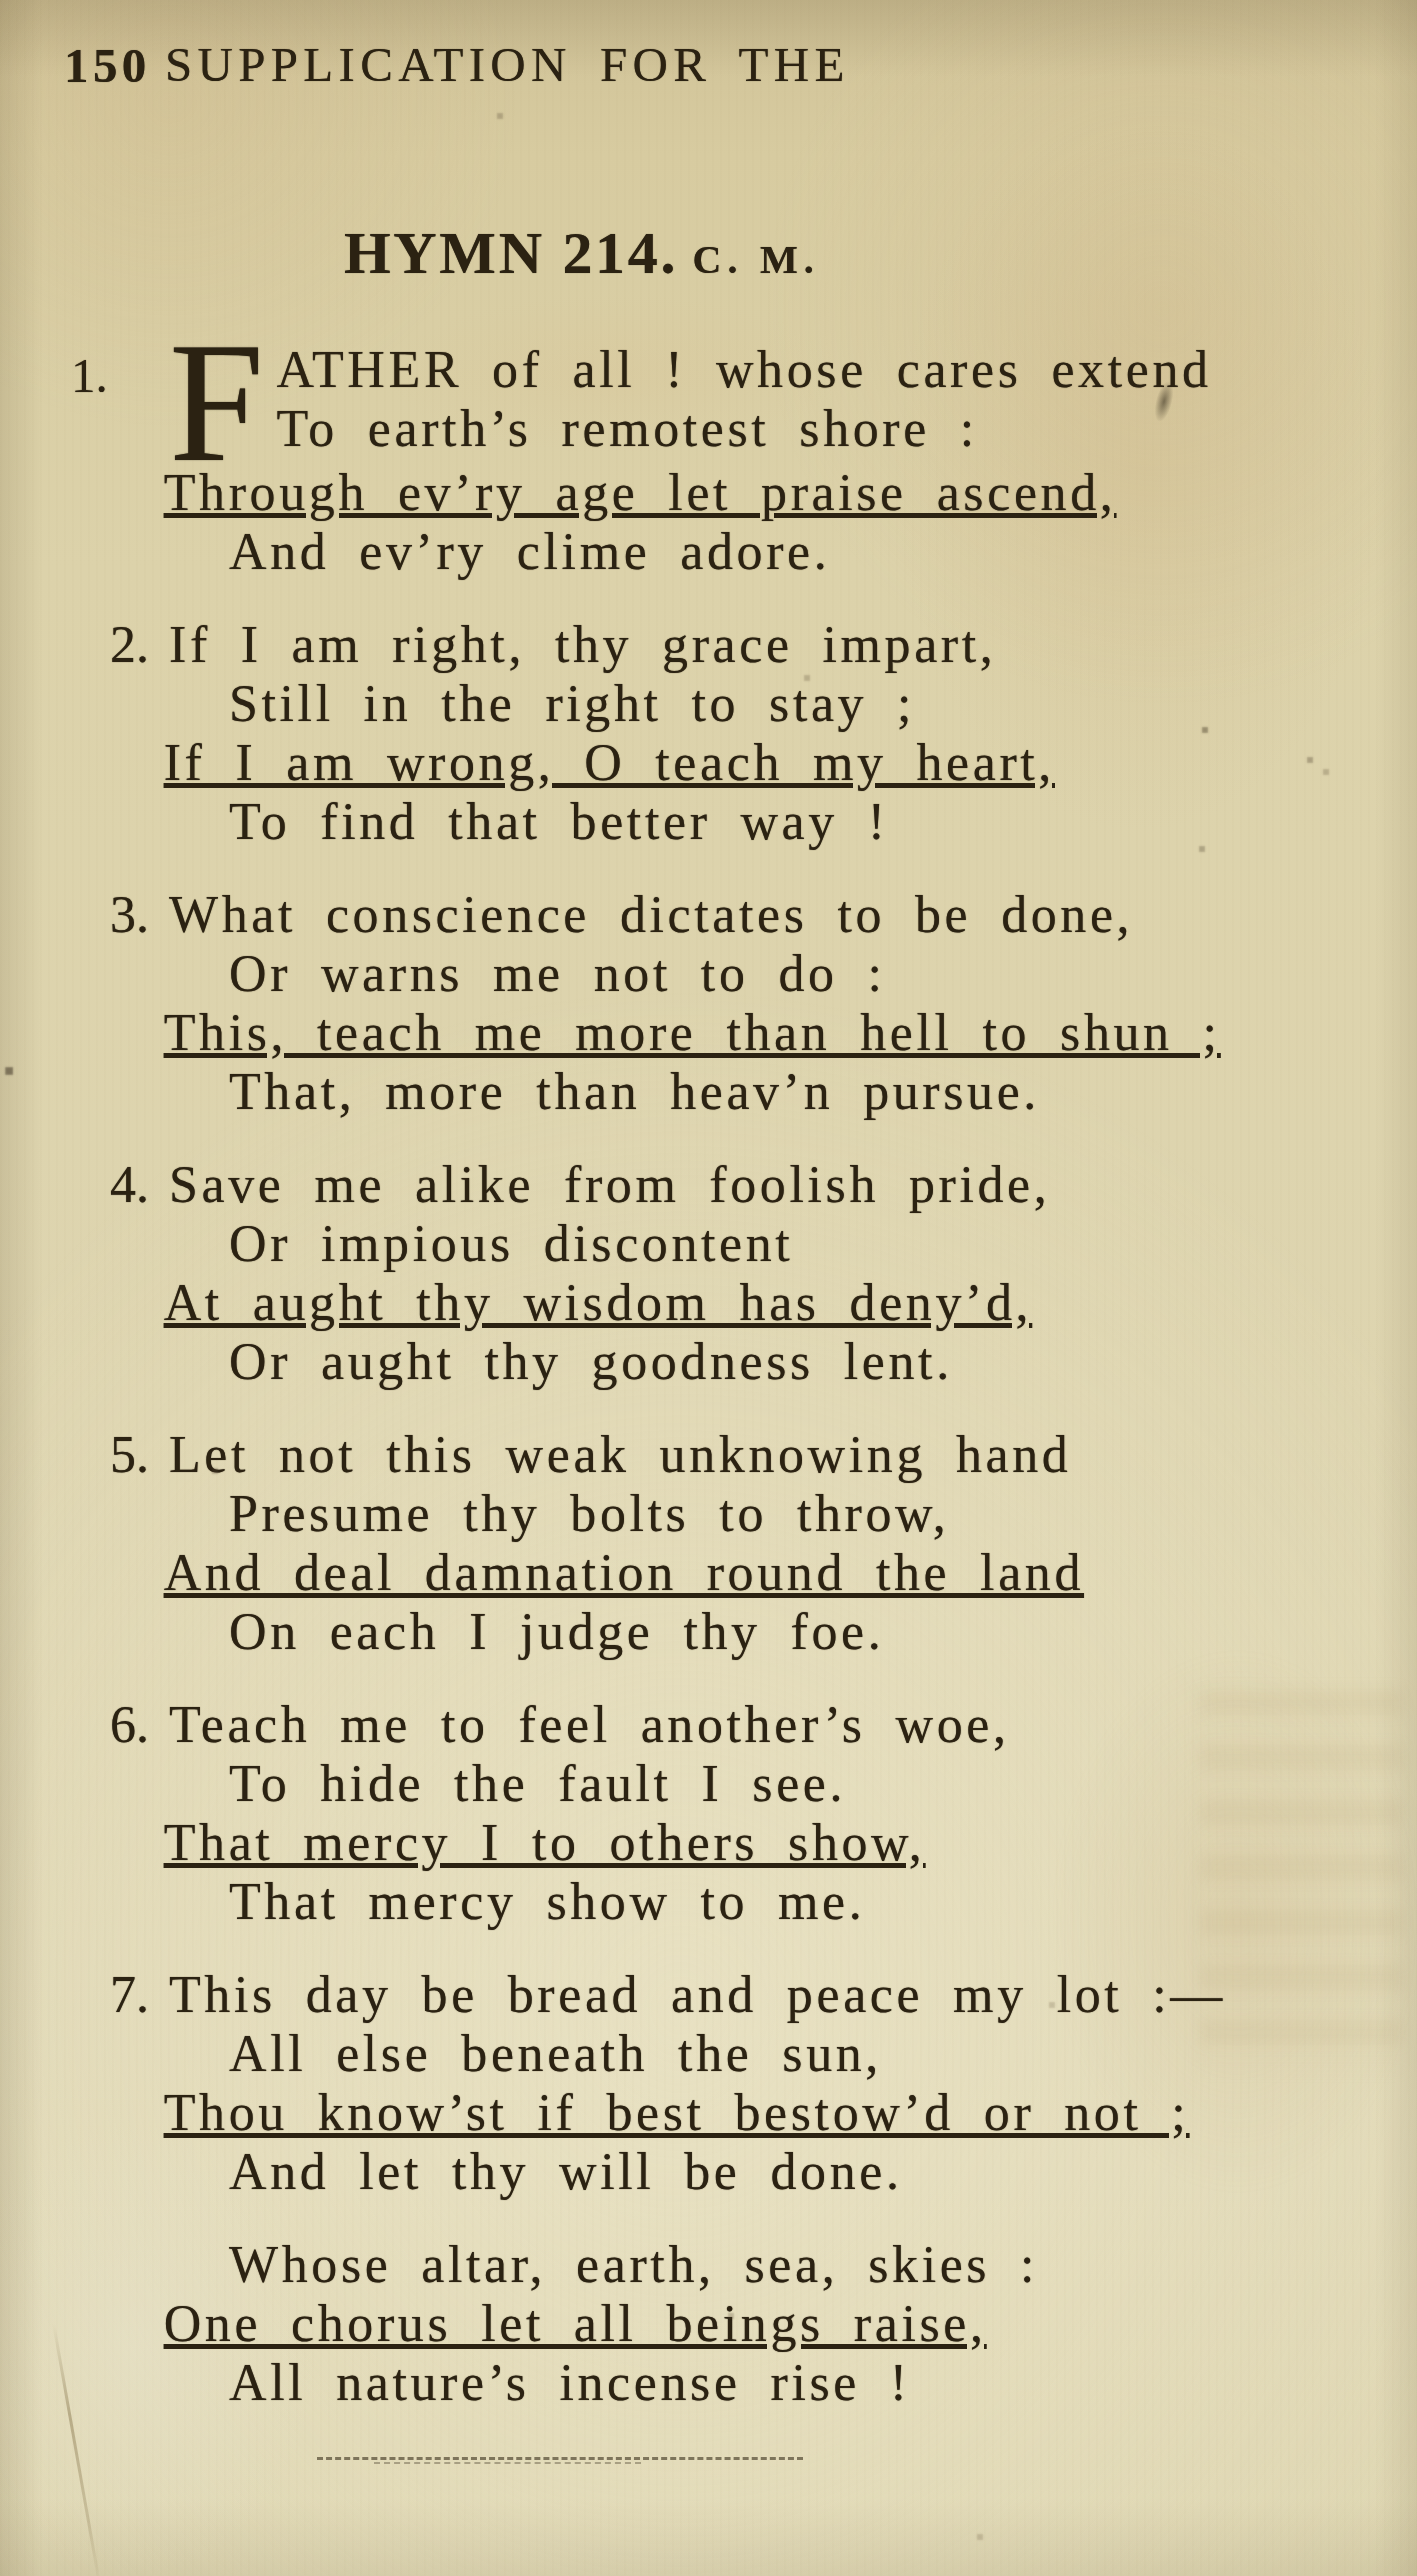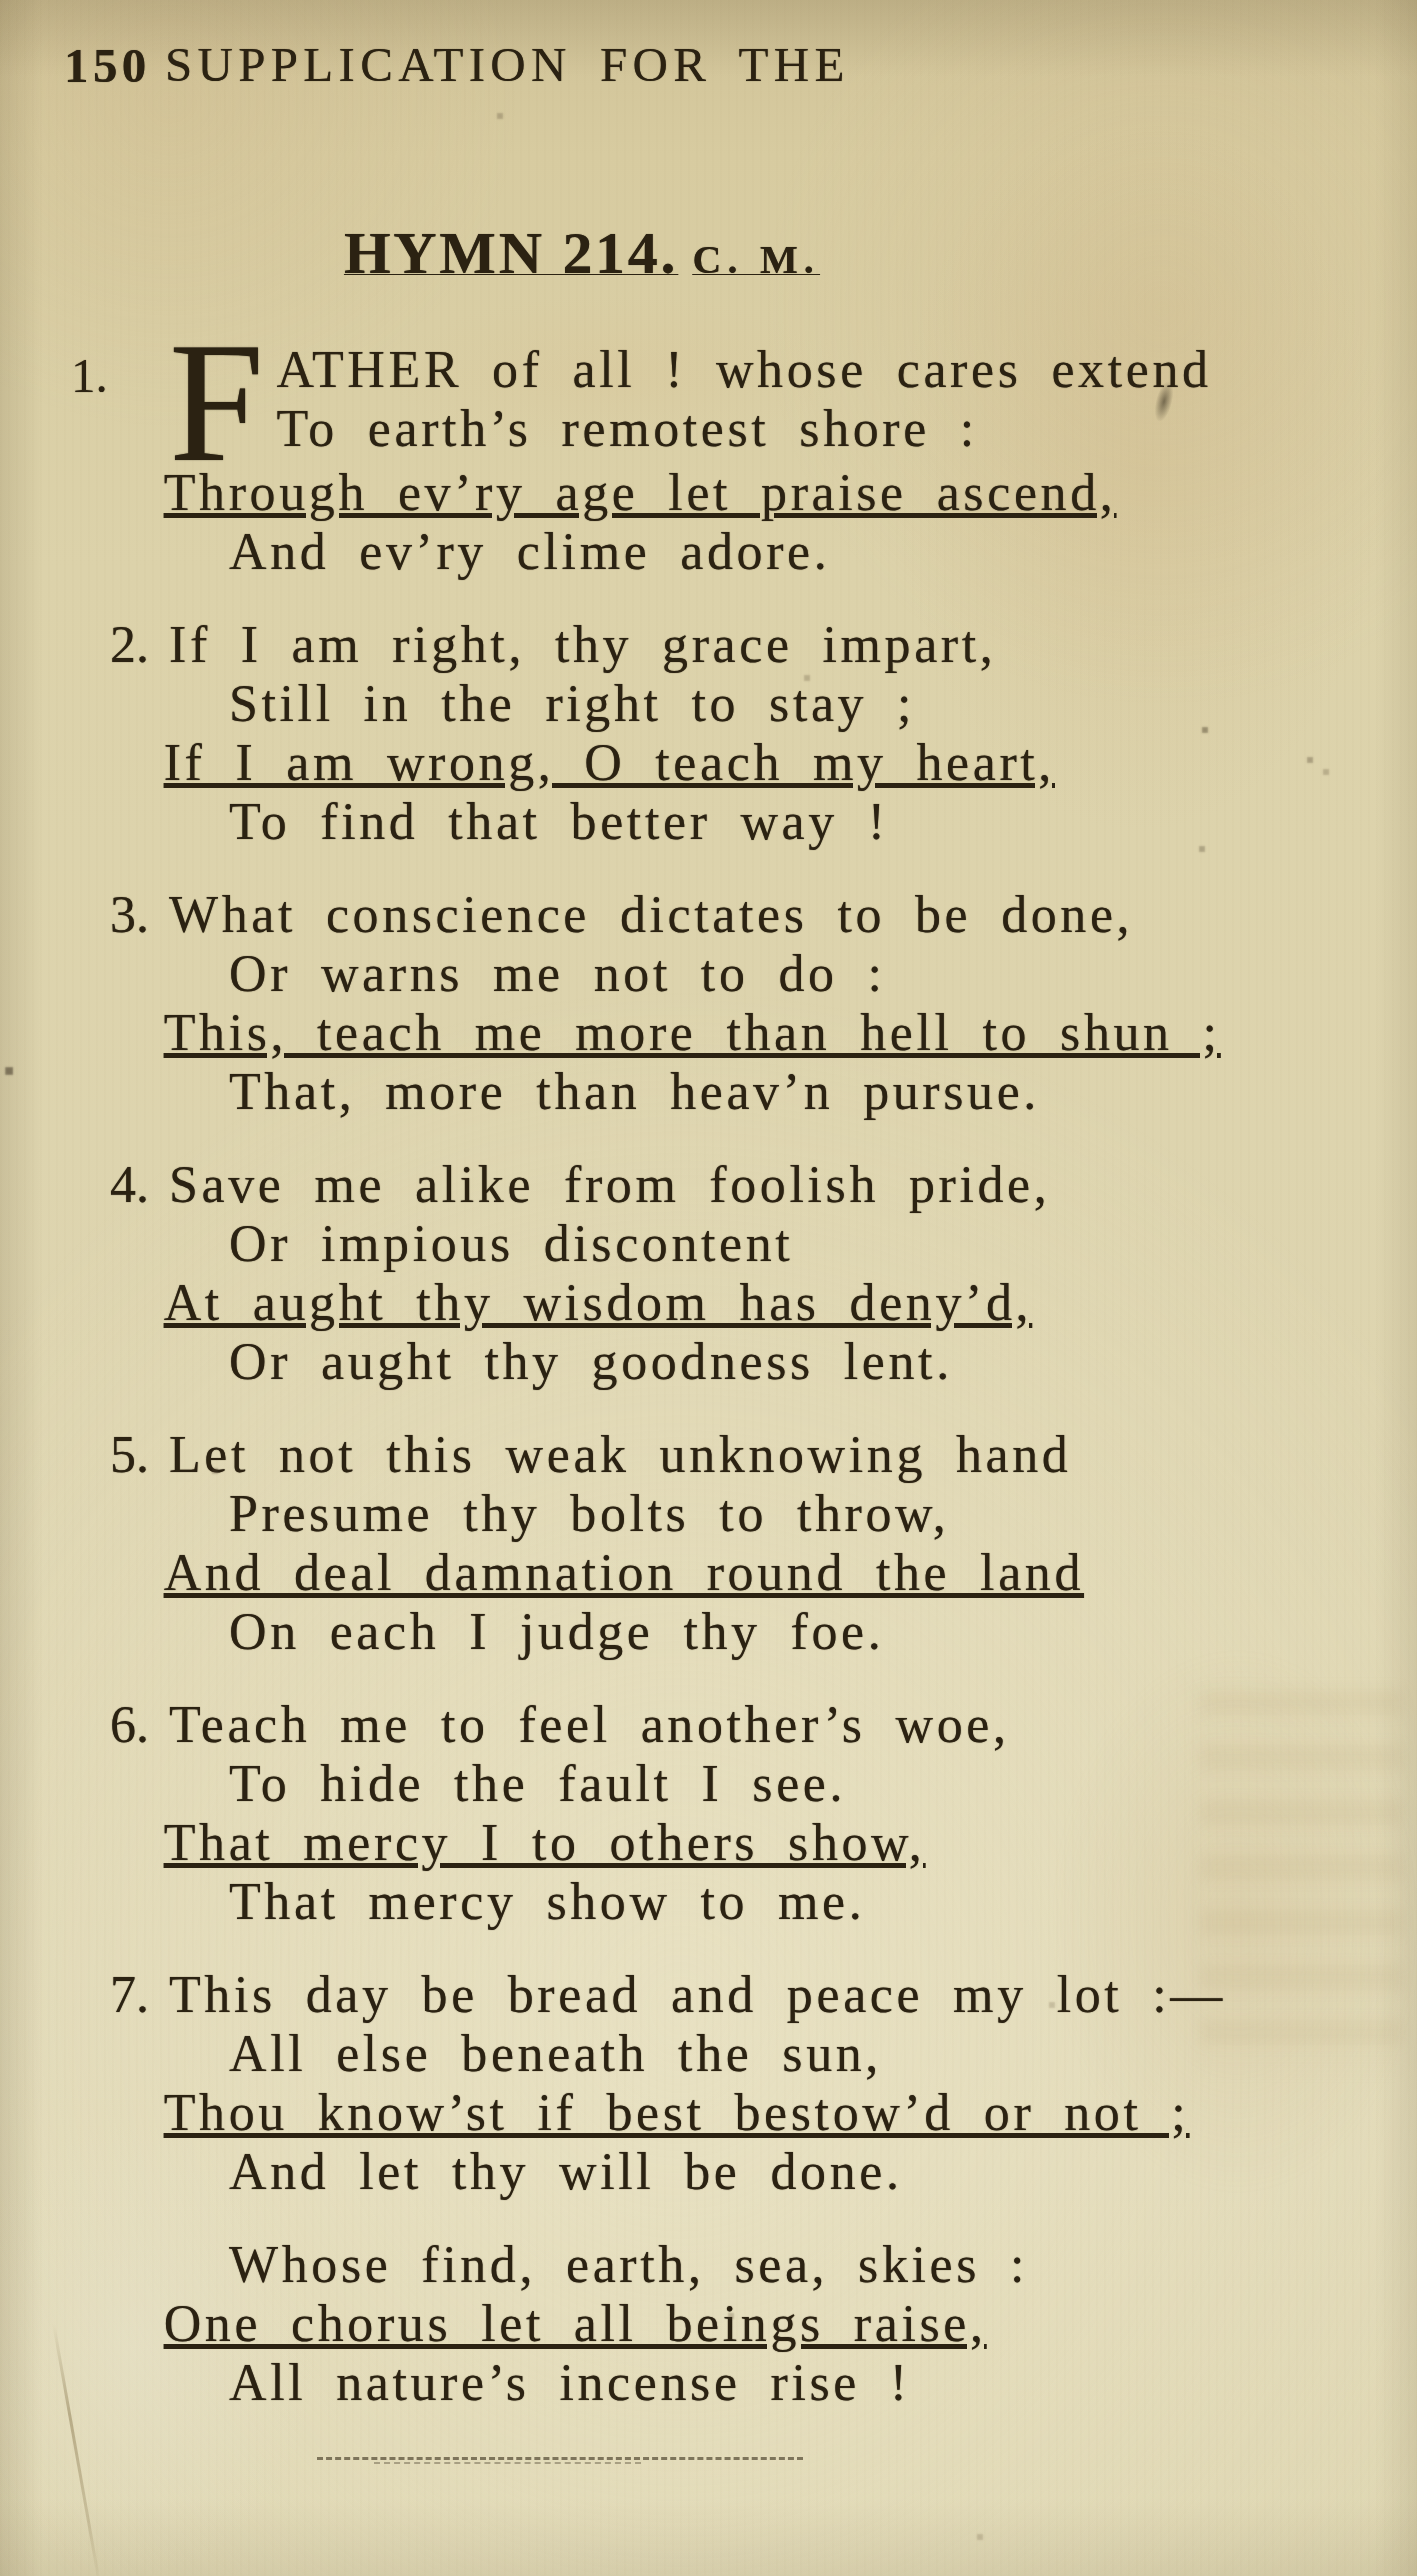--- a/index.html
+++ b/index.html
@@ -31,21 +31,21 @@
   .stain-d{left:-53px;top:2117px;width:374px;height:463px;
     background:radial-gradient(ellipse at center, rgba(232,228,206,.45), rgba(232,228,206,0) 70%);}
 
   
   .page-num{position:absolute;left:64px;top:37px;font-size:49px;font-weight:bold;letter-spacing:4.4px;
     text-shadow:0 0 0.9px rgba(43,34,18,.8);}
   .running-header{position:absolute;left:165px;top:36px;margin:0;font-size:49px;font-weight:normal;
     letter-spacing:5.3px;word-spacing:10.7px;white-space:nowrap;text-shadow:0 0 0.9px rgba(43,34,18,.8);}
 
   
-  .hymn-title{position:absolute;left:0;top:219px;width:1164px;text-align:center;white-space:nowrap;text-decoration:underline;}
+  .hymn-title{position:absolute;left:0;top:219px;width:1164px;text-align:center;white-space:nowrap;}
   .title-main{font-size:60px;font-weight:bold;letter-spacing:2.7px;text-shadow:0 0 0.9px rgba(43,34,18,.8);}
   .title-meter{font-size:40px;font-weight:bold;letter-spacing:6.2px;text-transform:uppercase;
     margin-left:14.2px;text-shadow:0 0 0.9px rgba(43,34,18,.8);}
 
   
   .verses{position:absolute;left:169px;top:340px;width:1147px;}
   .verse{margin-bottom:34px;position:relative;}
   .line{font-size:52px;line-height:59px;letter-spacing:3.6px;word-spacing:13.3px;white-space:nowrap;
     text-shadow:0 0 1.1px rgba(43,34,18,.75);}
   .lmid{margin-left:-5.3px;text-decoration:underline;}
@@ -148,21 +148,21 @@
   </div>
 
   <div class="verse">
     <div class="line"><span class="vnum">7.</span><span>This day be bread and peace my lot :—</span></div>
     <div class="line lindent">All else beneath the sun,</div>
     <div class="line lmid">Thou know’st if best bestow’d or not ;</div>
     <div class="line lindent">And let thy will be done.</div>
   </div>
 
   <div class="verse">
-    <div class="line lindent">Whose find, earth, sea, skies :</div>
+    <div class="line lindent">Whose altar, earth, sea, skies :</div>
     <div class="line lmid">One chorus let all beings raise,</div>
     <div class="line lindent">All nature’s incense rise !</div>
   </div>
 
 </main>
 
 <div class="ink-smudge"></div>
 <div class="dashed-rule"></div>
 <div class="dashed-rule2"></div>
 <div class="crease"></div>

